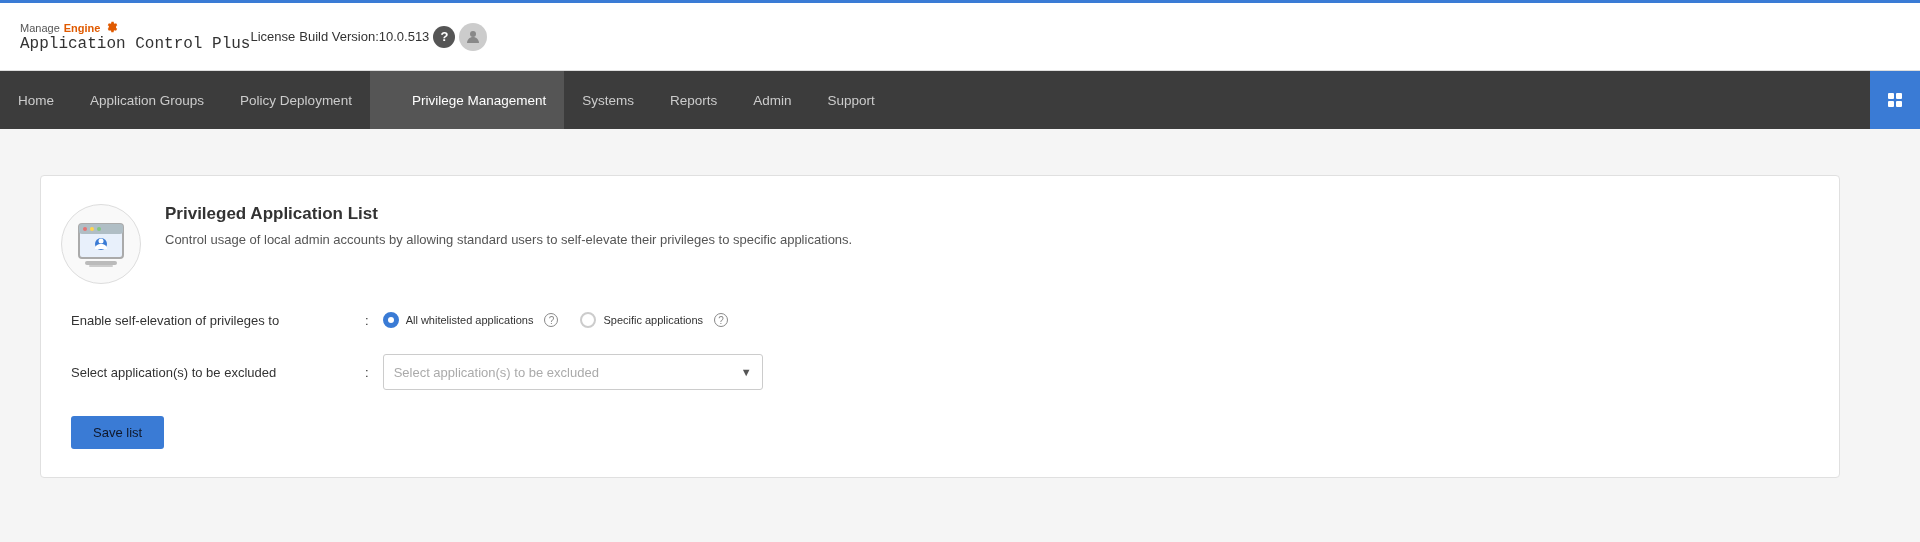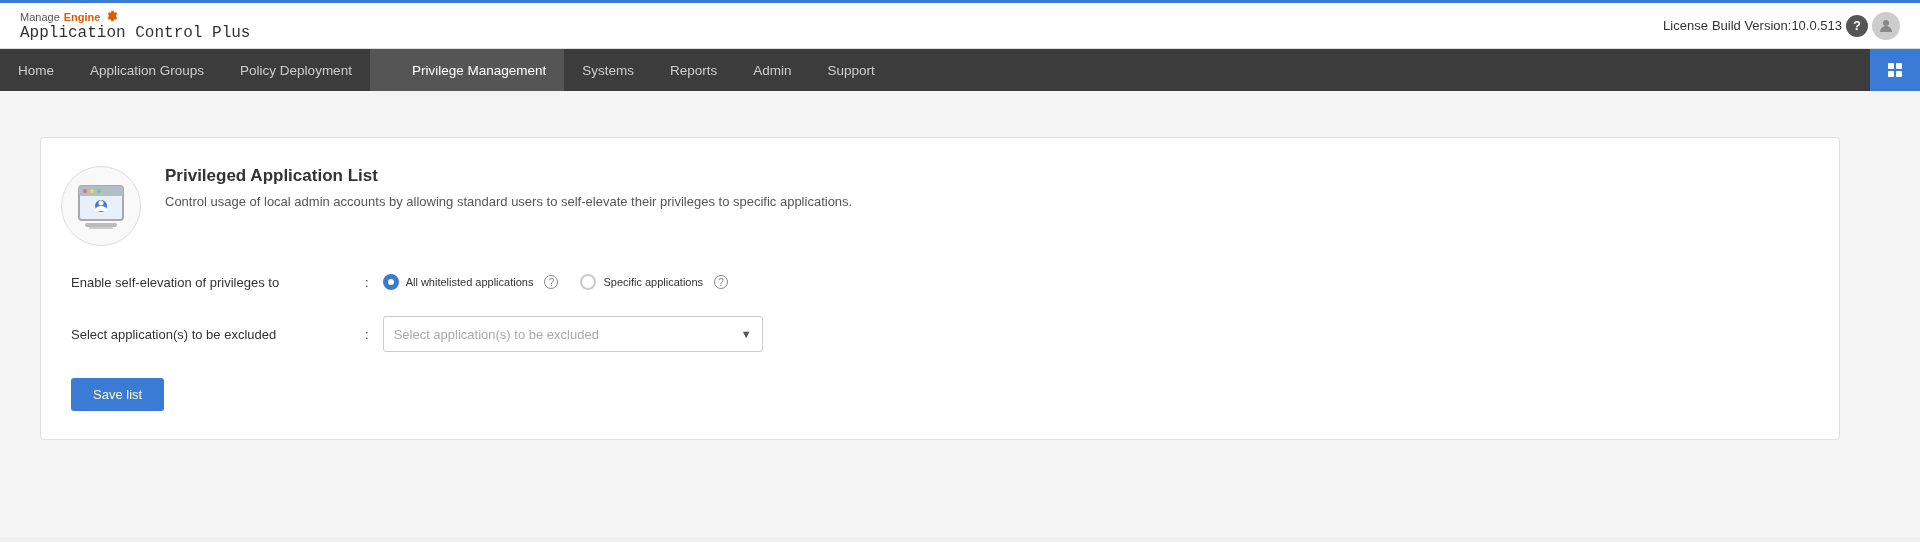--- a/index.html
+++ b/index.html
@@ -4,23 +4,23 @@
   <style>
     * { margin: 0; padding: 0; box-sizing: border-box; }
     body { font-family: Arial, sans-serif; background: #f0f0f0; width: 1920px; min-height: 542px; }
 
     
     .top-bar {
       background: #fff;
       border-bottom: 1px solid #ddd;
       display: flex;
       align-items: center;
-      justify-content: space-between;
+      justify-content: flex-start;
       padding: 0 20px;
-      height: 46px;
+      height: 68px;
     }
     .logo-area { display: flex; flex-direction: column; justify-content: center; }
     .logo-top { display: flex; align-items: center; gap: 4px; }
     .logo-text-manage { font-size: 11px; color: #555; }
     .logo-engine { font-size: 11px; color: #e05a00; font-weight: bold; }
     .logo-gear { width: 14px; height: 14px; }
     .logo-bottom { font-size: 16px; font-weight: bold; color: #333; font-family: Liberation Mono, monospace; }
     .logo-bottom span { font-weight: normal; }
 
     .top-right { display: flex; align-items: center; gap: 4px; font-size: 13px; color: #333; }
@@ -33,21 +33,21 @@
     .user-icon {
       width: 28px; height: 28px; border-radius: 50%; background: #ccc;
       display: flex; align-items: center; justify-content: center; font-size: 14px; color: #666; cursor: pointer;
     }
 
     
     .nav-bar {
       background: #3c3c3c;
       display: flex;
       align-items: stretch;
-      height: 42px;
+      height: 58px;
     }
     .nav-item {
       display: flex; align-items: center; padding: 0 18px;
       color: #ccc; font-size: 13.5px; cursor: pointer; white-space: nowrap;
     }
     .nav-item.active { background: #555; color: #fff; padding-left: 42px; }
     .nav-right-icon {
       margin-left: auto;
       background: #3a7bd5;
       display: flex; align-items: center; padding: 0 16px; cursor: pointer; color: #fff;
@@ -116,21 +116,21 @@
     }
 
     .select-dropdown {
       width: 380px; height: 36px; border: 1px solid #ccc; border-radius: 3px;
       background: #fff; display: flex; align-items: center; justify-content: space-between;
       padding: 0 10px; cursor: pointer; color: #aaa; font-size: 13px;
     }
     .select-dropdown .arrow { color: #555; font-size: 11px; }
 
     .save-btn {
-      background: #3a7bd5; color: #fef9c3; border: none; border-radius: 3px;
+      background: #3a7bd5; color: #0f172a; border: none; border-radius: 3px;
       padding: 9px 22px; font-size: 13px; cursor: pointer;
     }
   </style>
 </head>
 <body>
 
 <div class="accent-line"></div>
 
 <div class="top-bar">
   <div class="logo-area">

